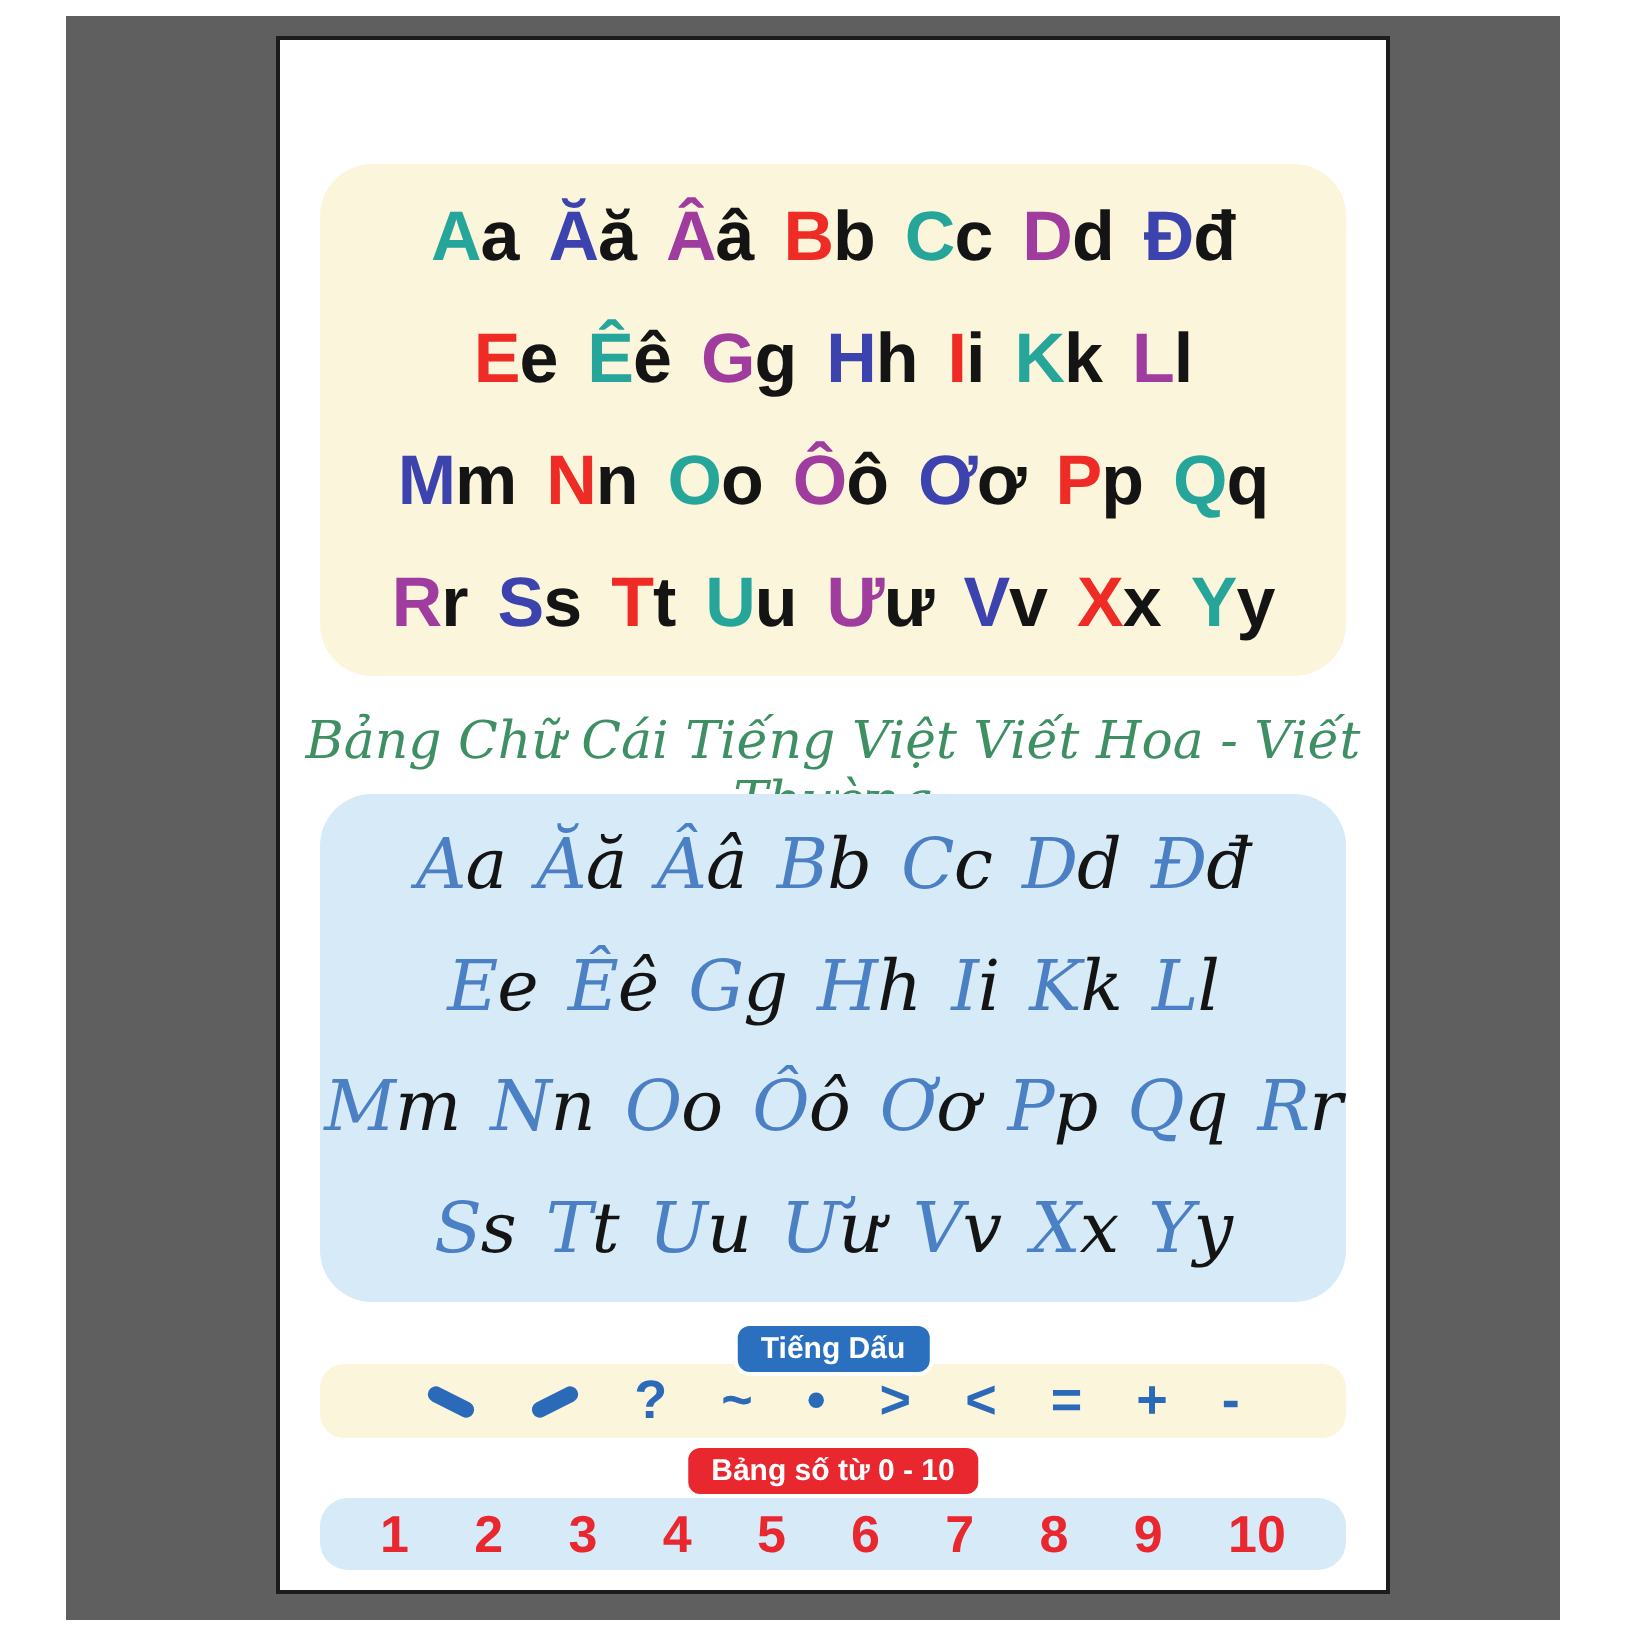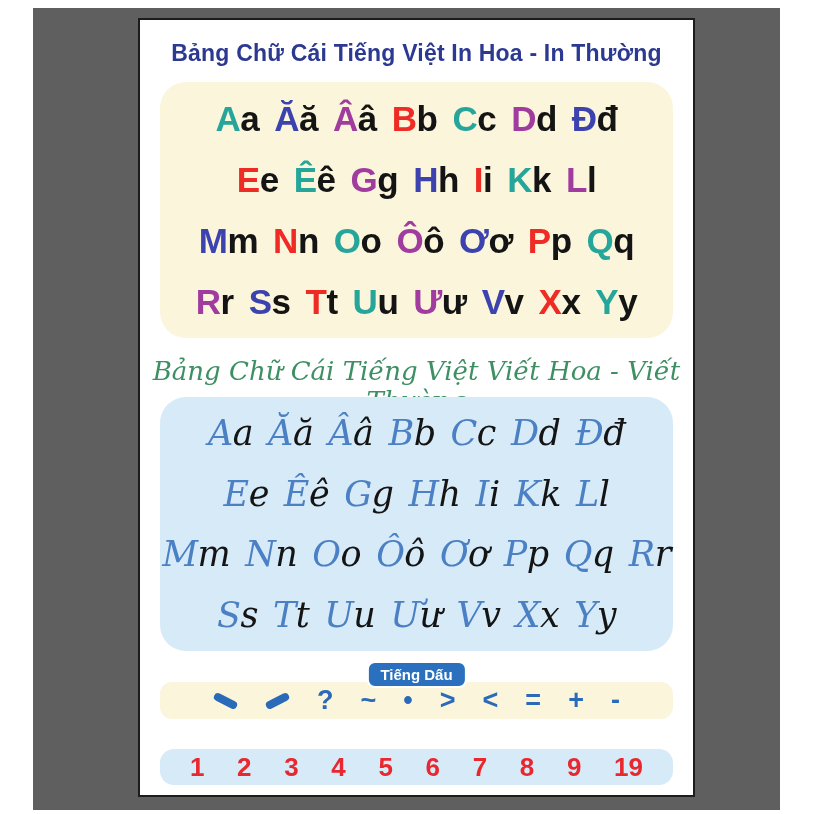--- a/index.html
+++ b/index.html
@@ -49,21 +49,20 @@
     padding:0 30px;box-sizing:border-box;z-index:1;
   }
   .number-item{color:#E8272E;font-weight:bold;font-size:26px;}
 </style>
 </head>
 <body>
 
 <div class="backdrop" style="background: rgb(95, 95, 95);"></div>
 
 <div class="poster">
-  <div class="poster-title" style="color: rgb(43, 57, 144);">Bảng Chữ Cái Tiếng Việt In Hoa - In Thường</div>
 
   <div class="panel print-panel" style="background: rgb(251, 245, 220);">
       <div class="letter-row">
         <span class="pair">
           <span style="color: rgb(38, 166, 154);">A</span>
           <span style="color: rgb(20, 20, 20);">a</span>
         </span>
         <span class="pair">
           <span style="color: rgb(61, 67, 174);">Ă</span>
           <span style="color: rgb(20, 20, 20);">ă</span>
@@ -321,25 +320,26 @@
       <span class="mark" style="color: rgb(42, 106, 184);">?</span>
       <span class="mark" style="color: rgb(42, 106, 184);">~</span>
       <span class="mark" style="color: rgb(42, 106, 184);">•</span>
       <span class="mark" style="color: rgb(42, 106, 184);">&gt;</span>
       <span class="mark" style="color: rgb(42, 106, 184);">&lt;</span>
       <span class="mark" style="color: rgb(42, 106, 184);">=</span>
       <span class="mark" style="color: rgb(42, 106, 184);">+</span>
       <span class="mark" style="color: rgb(42, 106, 184);">-</span>
     </div>
 
+  <div class="badge numbers-badge" style="background: rgb(232, 39, 46);">Bảng số từ 0 - 10</div>
   <div class="numbers-panel" style="background: rgb(215, 234, 248);">
       <span class="number-item" style="color: rgb(232, 39, 46);">1</span>
       <span class="number-item" style="color: rgb(232, 39, 46);">2</span>
       <span class="number-item" style="color: rgb(232, 39, 46);">3</span>
       <span class="number-item" style="color: rgb(232, 39, 46);">4</span>
       <span class="number-item" style="color: rgb(232, 39, 46);">5</span>
       <span class="number-item" style="color: rgb(232, 39, 46);">6</span>
       <span class="number-item" style="color: rgb(232, 39, 46);">7</span>
       <span class="number-item" style="color: rgb(232, 39, 46);">8</span>
       <span class="number-item" style="color: rgb(232, 39, 46);">9</span>
-      <span class="number-item" style="color: rgb(232, 39, 46);">19</span>
+      <span class="number-item" style="color: rgb(232, 39, 46);">10</span>
     </div>
 </div>
 
 </body></html>

